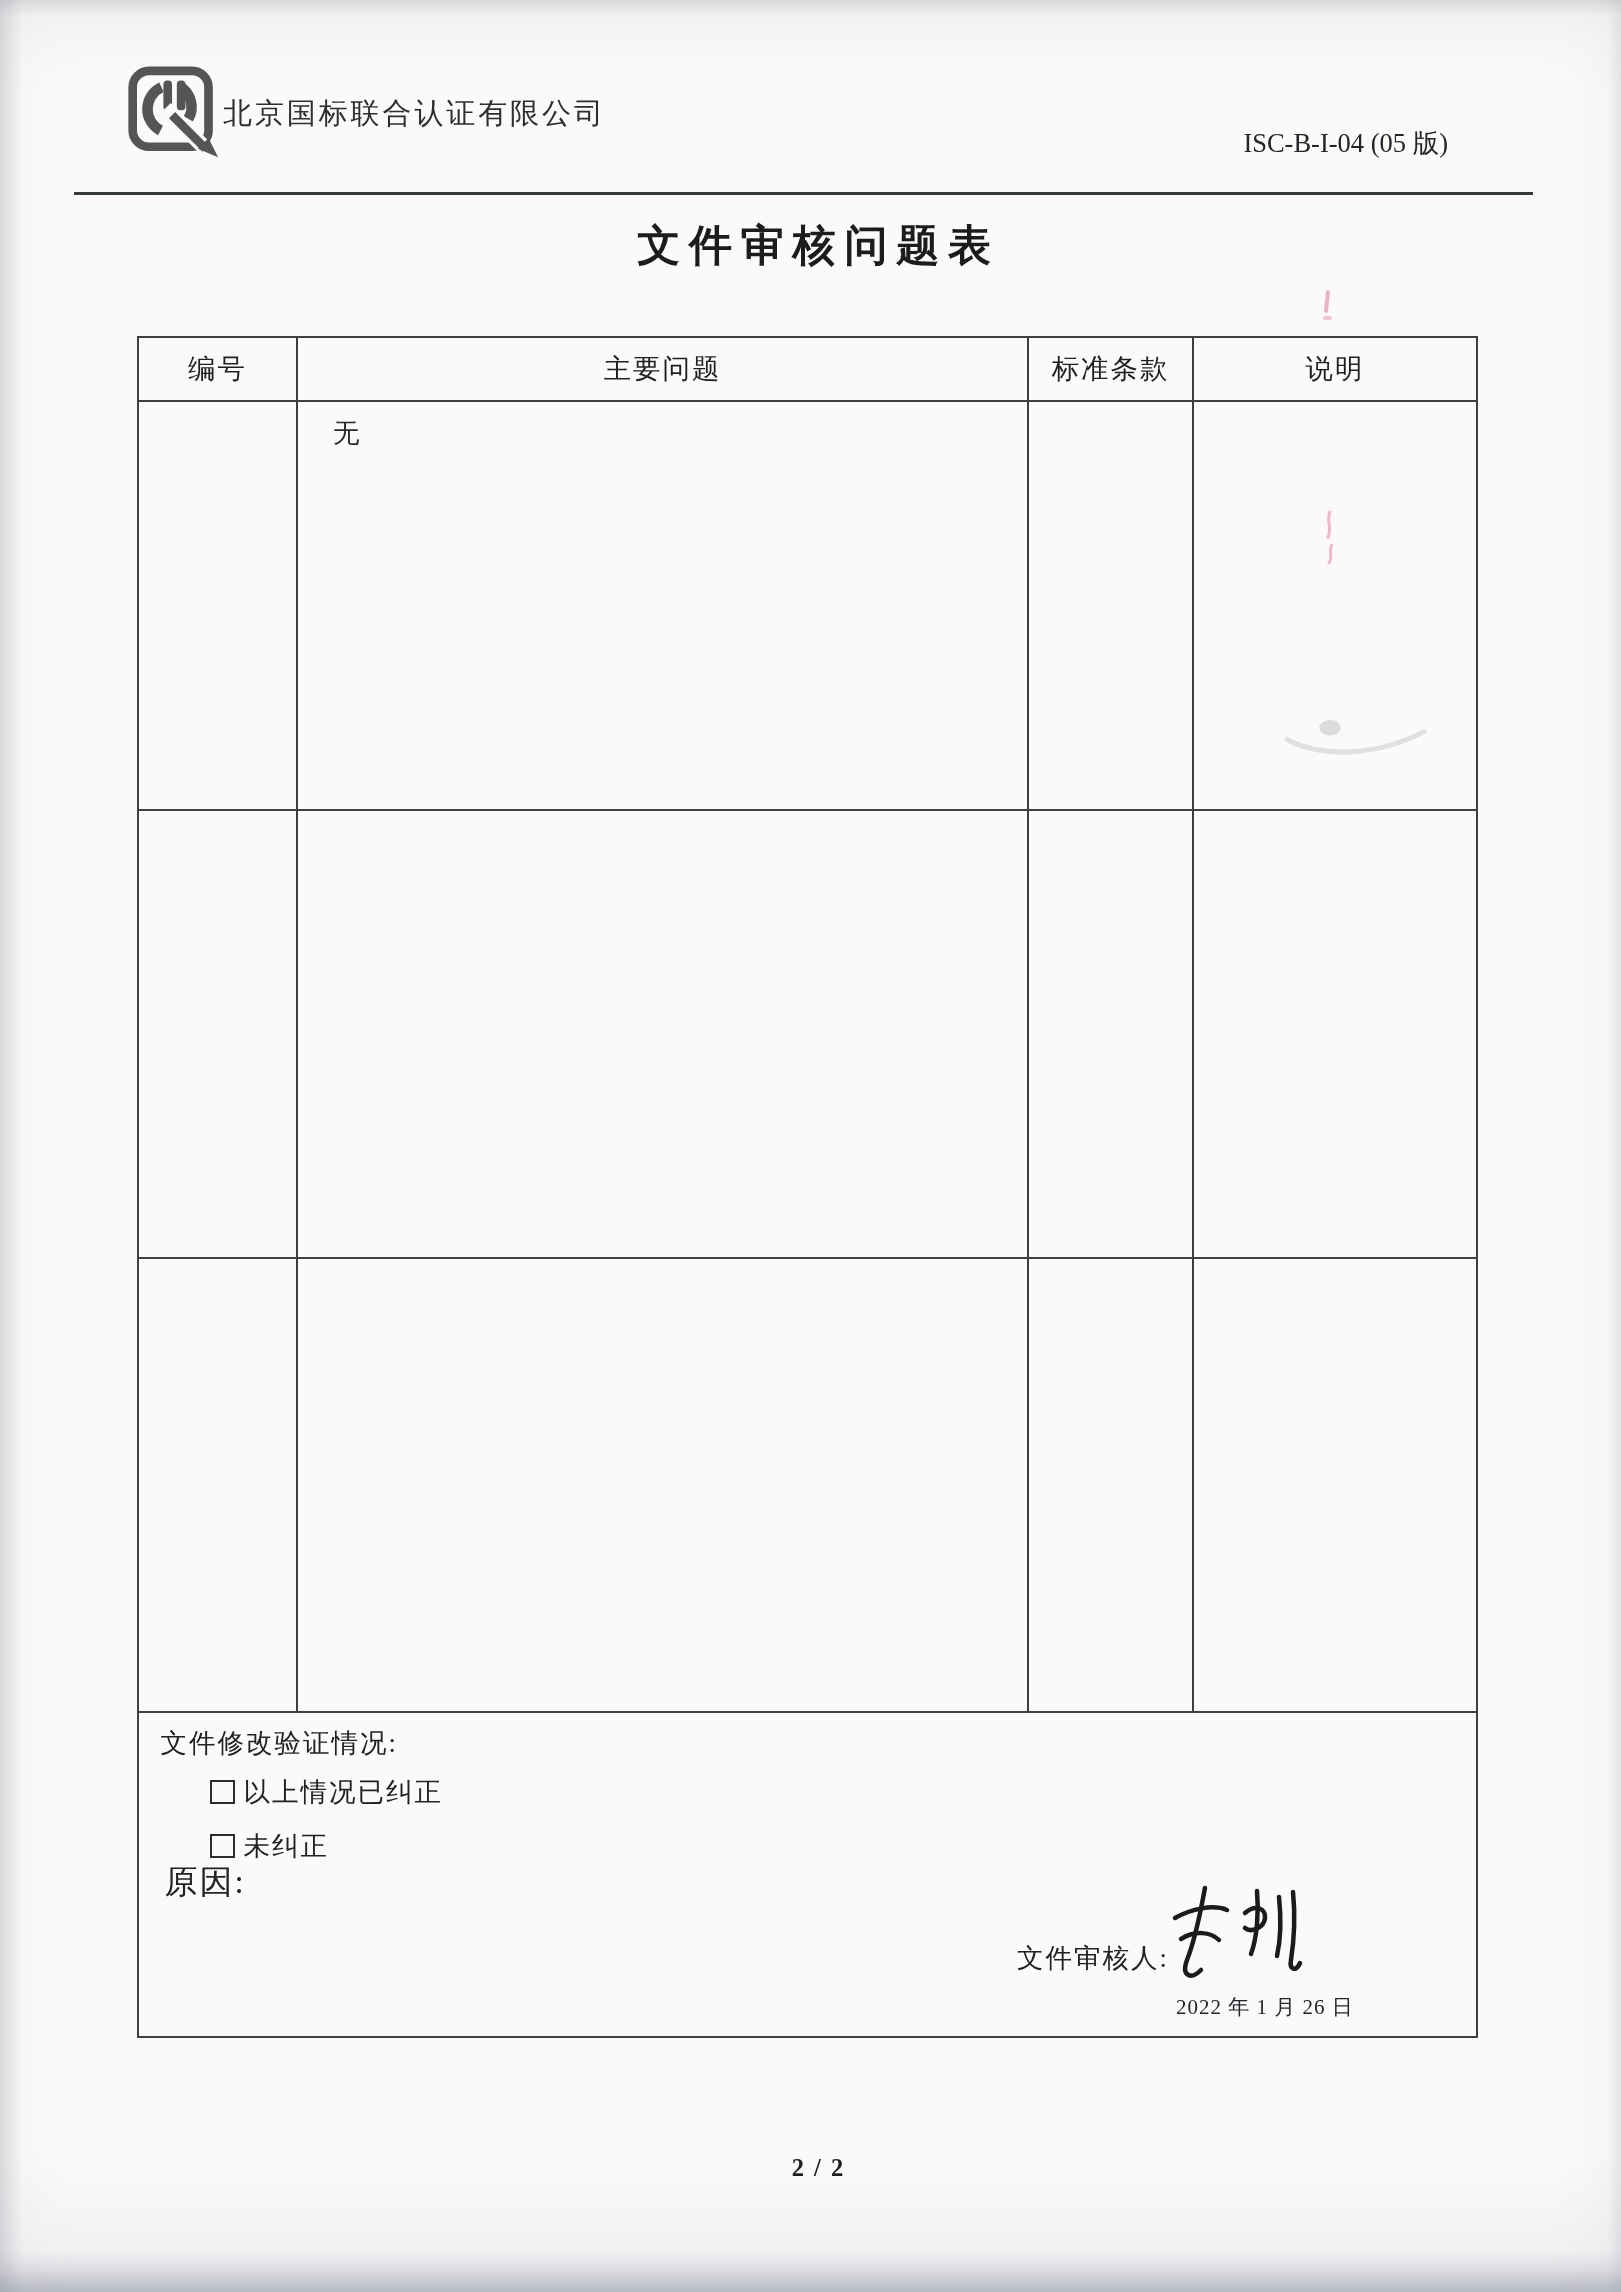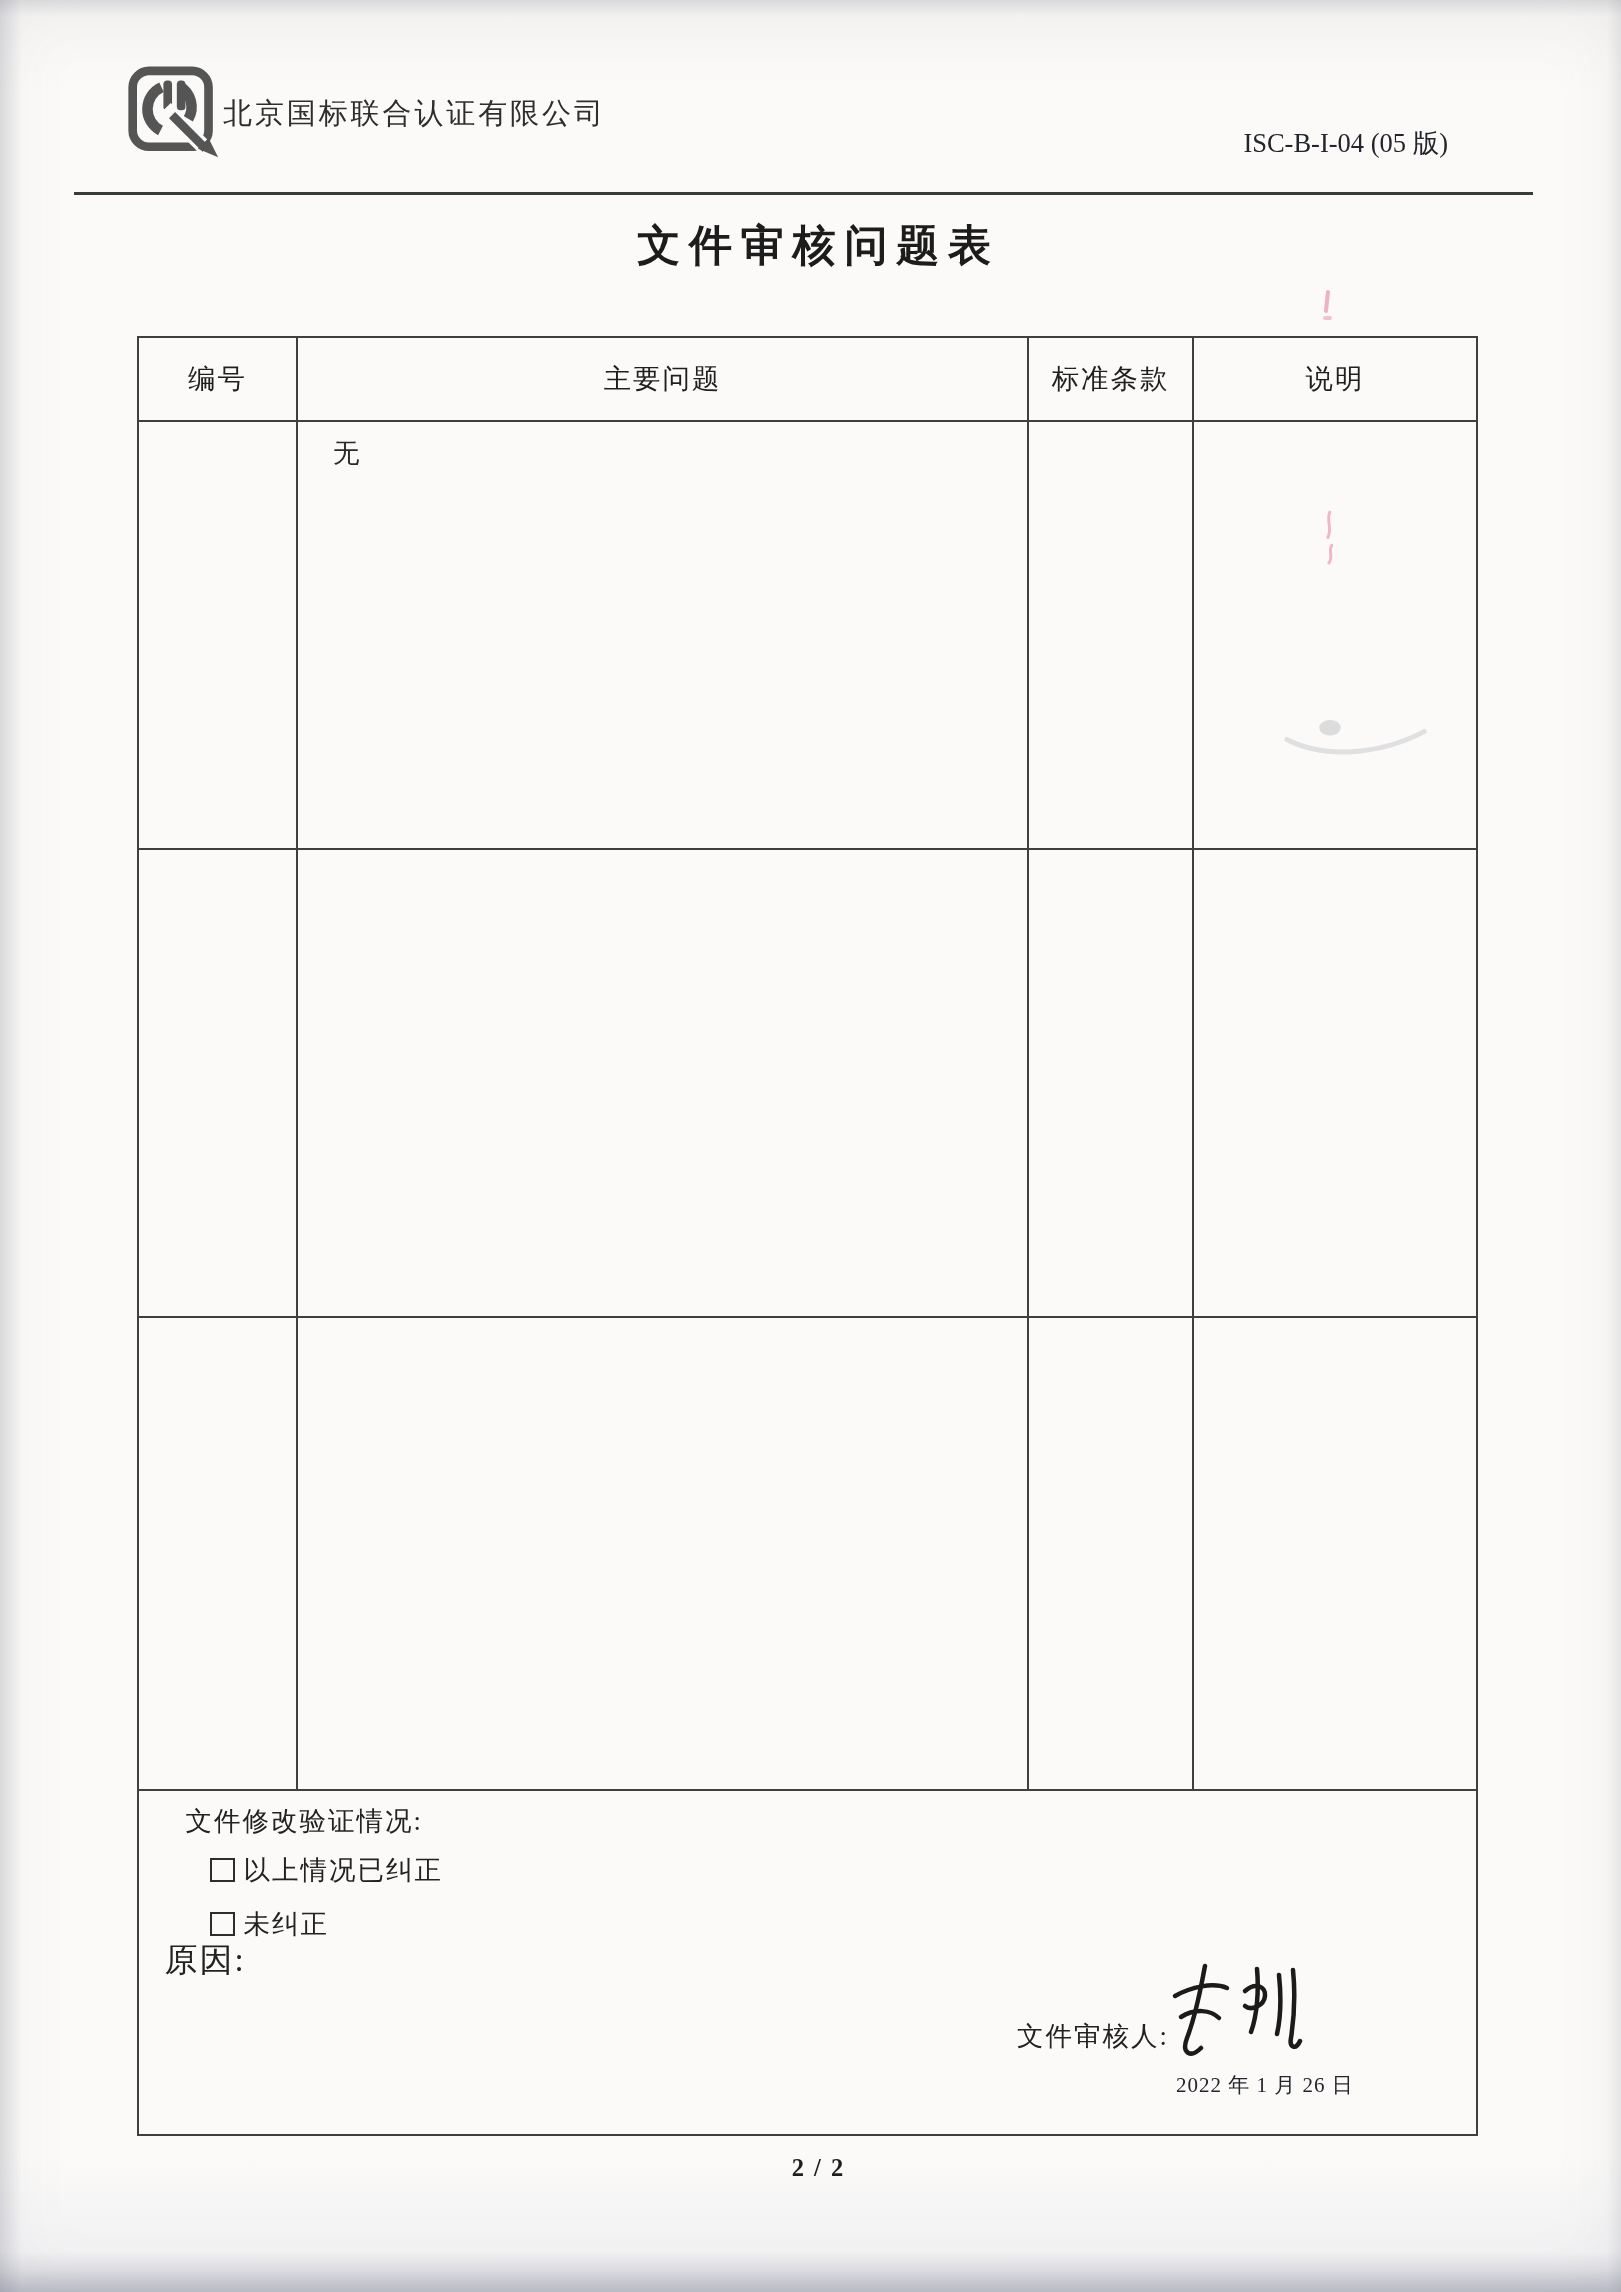--- a/index.html
+++ b/index.html
@@ -54,35 +54,35 @@
     font-family:"Liberation Serif","DejaVu Serif",serif;
   }
 
   
   table.main{
     position:absolute;left:137px;top:336px;width:1339px;
     border-collapse:collapse;table-layout:fixed;
   }
   table.main th,table.main td{
     border:2px solid #3f3f3f;
-    vertical-align:top;padding:16px;
+    vertical-align:top;padding:6px;
     font-family:"Liberation Serif","DejaVu Serif",serif;
   }
   table.main th{
     height:50px;font-size:27.4px;font-weight:normal;color:#1f1f1f;
     text-align:center;vertical-align:middle;letter-spacing:2px;
   }
   .r1 td{height:394px;}
   .r2 td{height:434px;}
   .r3 td{height:439px;}
   .cell-problem{font-size:26.5px;color:#2a2a2a;padding:12.7px 0 0 35px !important;letter-spacing:1px;}
   td.merged{height:311px;position:relative;vertical-align:top;}
 
   
-  .sect-label{position:absolute;left:21.6px;top:11.8px;font-size:26.5px;color:#222;letter-spacing:2px;margin-left:25px;}
+  .sect-label{position:absolute;left:21.6px;top:11.8px;font-size:26.5px;color:#222;letter-spacing:2px;}
   .cb-row1{position:absolute;left:71px;top:61px;}
   .cb-row2{position:absolute;left:71px;top:115px;}
   .cb-row{font-size:26.5px;color:#222;letter-spacing:2px;display:flex;align-items:center;}
   .cb-box{
     display:inline-block;width:20.6px;height:20.6px;border:2px solid #2d2d2d;
     margin-right:8.8px;background:transparent;
   }
   .reason-label{position:absolute;left:25.5px;top:147px;font-size:33px;color:#222;letter-spacing:2px;}
   .reviewer-label{position:absolute;left:849px;top:227px;font-size:26.5px;color:#222;letter-spacing:2px;margin-left:29px;}
   .signature{position:absolute;left:1021px;top:169px;width:152px;height:110px;}

